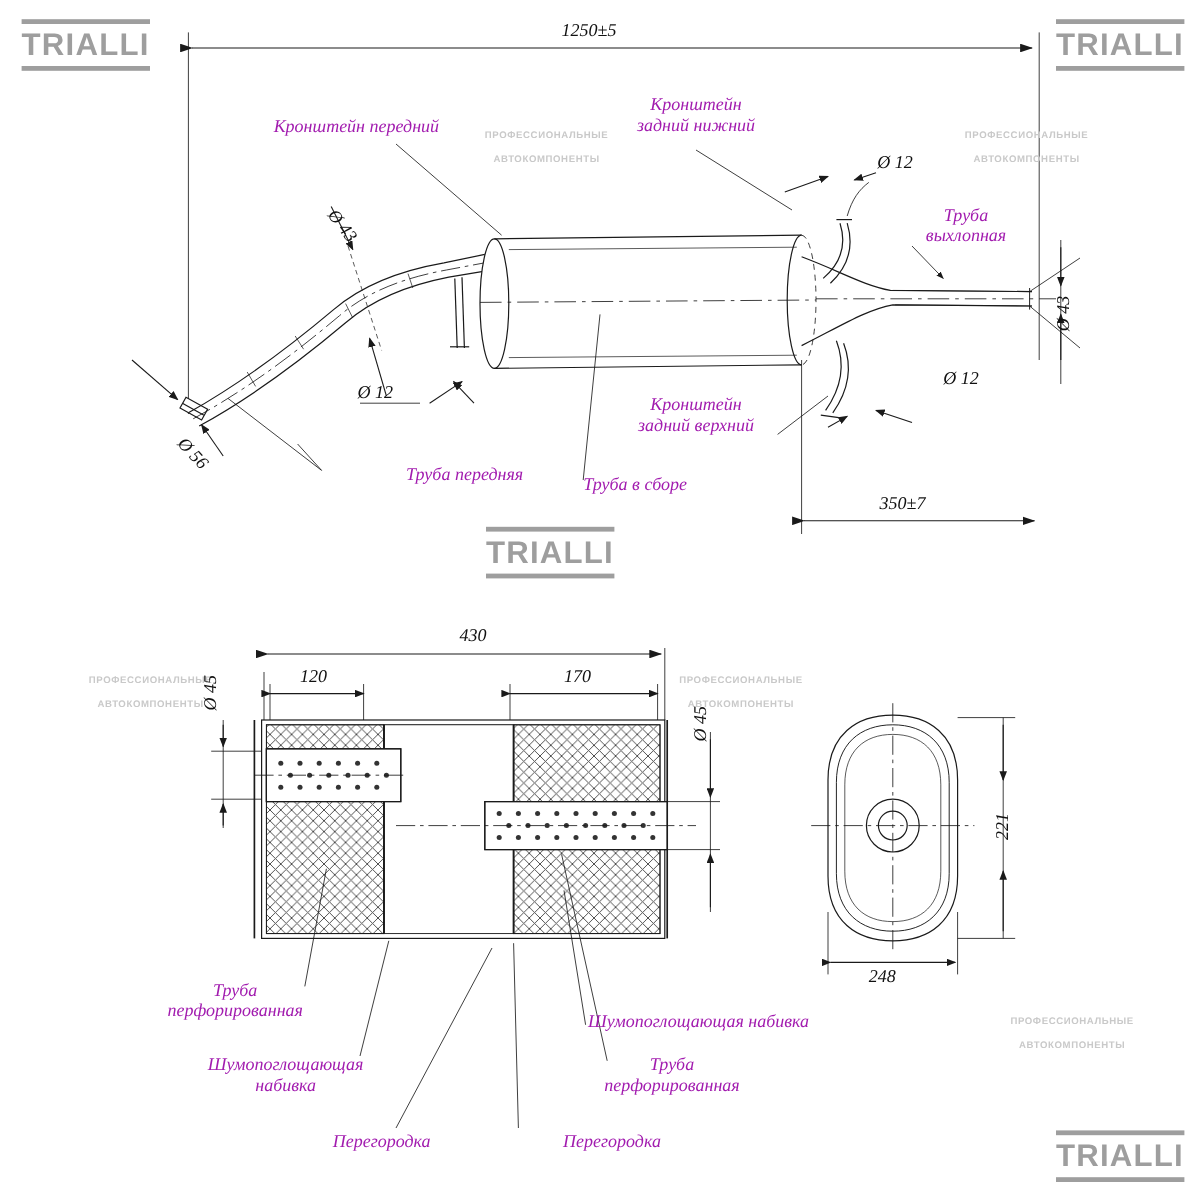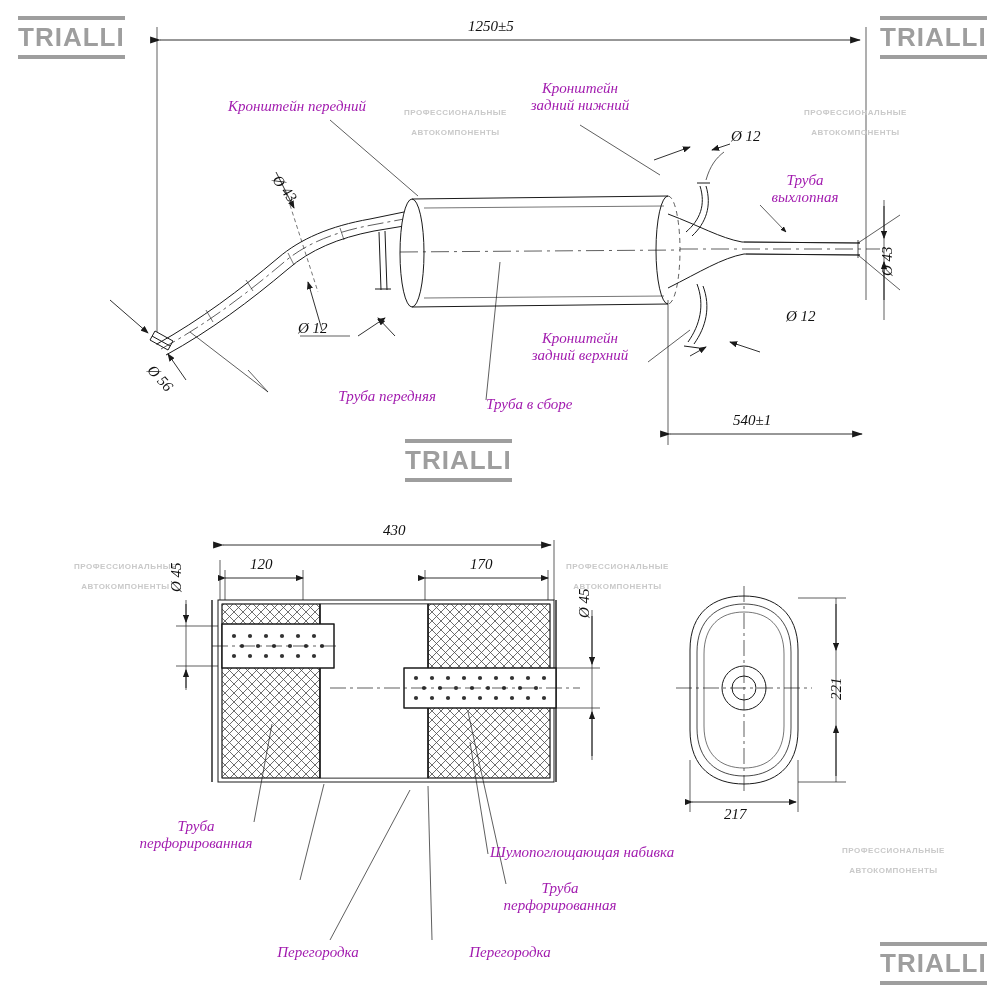--- a/index.html
+++ b/index.html
@@ -344,21 +344,21 @@
   <div class="wm" style="left:552px;top:552px;width:120px;">
     <span>ПРОФЕССИОНАЛЬНЫЕ</span><br>
     <span>АВТОКОМПОНЕНТЫ</span>
   </div>
   <div class="wm" style="left:828px;top:836px;width:120px;">
     <span>ПРОФЕССИОНАЛЬНЫЕ</span><br>
     <span>АВТОКОМПОНЕНТЫ</span>
   </div>
 
   <div class="dim" style="left:468px;top:18px;">1250±5</div>
-  <div class="dim" style="left:733px;top:412px;">540±1</div>
+  <div class="dim" style="left:733px;top:412px;">350±7</div>
 
   <div class="dim rotm" style="left:282px;top:172px;transform:rotate(52deg);">Ø 43</div>
   <div class="dim" style="left:298px;top:320px;">Ø 12</div>
   <div class="dim" style="left:731px;top:128px;">Ø 12</div>
   <div class="dim" style="left:786px;top:308px;">Ø 12</div>
   <div class="dim rotm" style="left:879px;top:276px;transform:rotate(-90deg);">Ø 43</div>
   <div class="dim rotm" style="left:156px;top:362px;transform:rotate(47deg);">Ø 56</div>
 
   <div class="lbl" style="left:184px;top:98px;width:226px;">Кронштейн передний</div>
   <div class="lbl" style="left:500px;top:80px;width:160px;">Кронштейн
@@ -371,22 +371,24 @@
   <div class="lbl" style="left:486px;top:396px;width:180px;text-align:left;">Труба в сборе</div>
 
   <div class="dim" style="left:383px;top:522px;text-align:center;">430</div>
   <div class="dim" style="left:250px;top:556px;">120</div>
   <div class="dim" style="left:470px;top:556px;">170</div>
   <div class="dim rotm" style="left:168px;top:592px;transform:rotate(-90deg);">Ø 45</div>
   <div class="dim rotm" style="left:576px;top:618px;transform:rotate(-90deg);">Ø 45</div>
 
   <div class="lbl" style="left:96px;top:818px;width:200px;">Труба
 перфорированная</div>
+  <div class="lbl" style="left:128px;top:880px;width:220px;">Шумопоглощающая
+набивка</div>
   <div class="lbl" style="left:490px;top:844px;width:330px;text-align:left;">Шумопоглощающая набивка</div>
   <div class="lbl" style="left:460px;top:880px;width:200px;">Труба
 перфорированная</div>
   <div class="lbl" style="left:238px;top:944px;width:160px;">Перегородка</div>
   <div class="lbl" style="left:430px;top:944px;width:160px;">Перегородка</div>
 
   <div class="dim rotm" style="left:828px;top:700px;transform:rotate(-90deg);">221</div>
-  <div class="dim" style="left:724px;top:806px;">217</div>
+  <div class="dim" style="left:724px;top:806px;">248</div>
 
 </div>
 
 </body></html>

